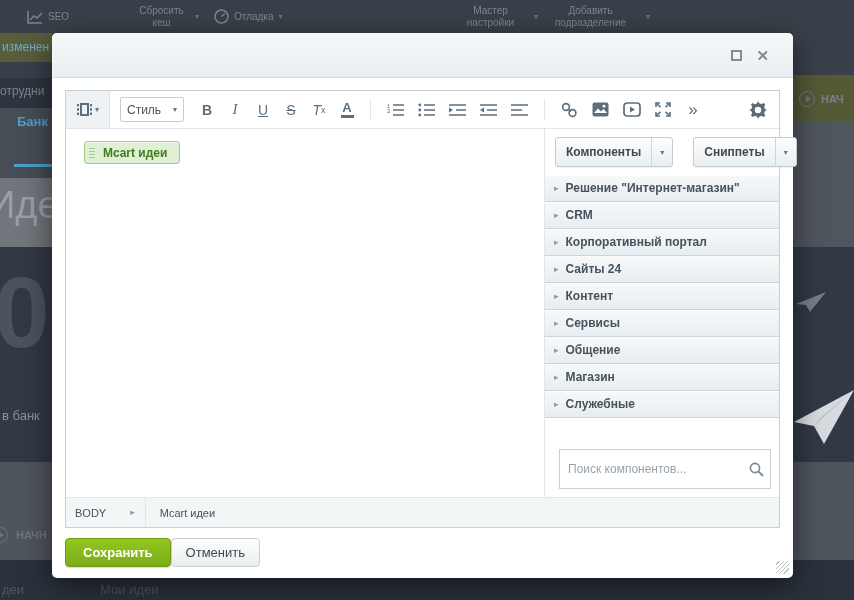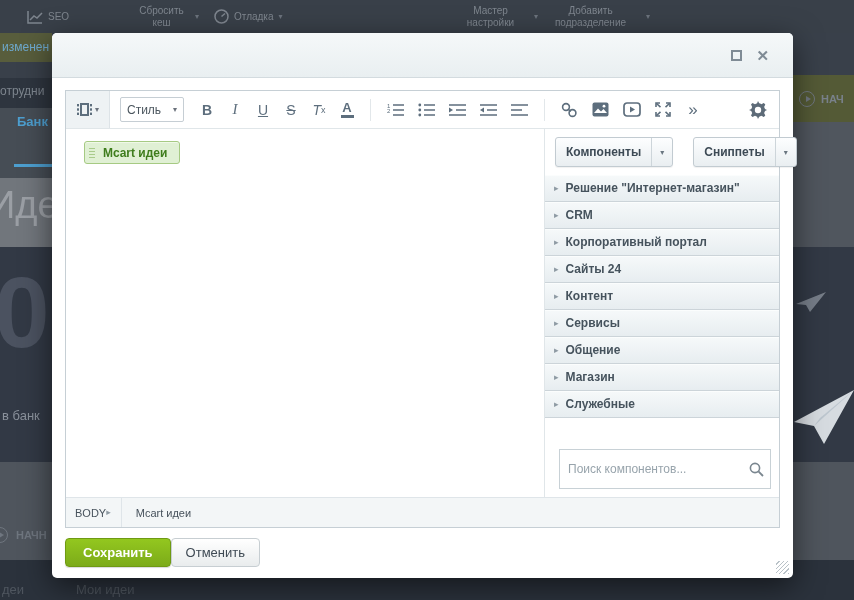--- a/index.html
+++ b/index.html
@@ -22,21 +22,21 @@
   .editbar-left { left:0; top:33px; width:52px; height:29px; background:#585d3c;
     color:#6ea9cd; font-size:12px; line-height:29px; padding-left:2px; overflow:hidden; white-space:nowrap; }
   .frag-employees { left:0; top:84px; color:#7d858e; font-size:12px; white-space:nowrap; }
   .frag-tab { left:17px; top:114px; color:#4d9fd0; font-size:13px; font-weight:bold; white-space:nowrap; }
   .tab-underline { left:14px; top:164px; width:40px; height:3px; background:#4d9fd0; }
   .frag-heading { left:-12px; top:184px; color:#9b9fa5; font-size:38px; font-weight:300; white-space:nowrap; }
   .frag-counter { left:-6px; top:262px; color:#4b5260; font-size:100px; font-weight:bold; line-height:1; }
   .frag-banner { left:2px; top:408px; color:#8a919b; font-size:13px; white-space:nowrap; }
   .frag-start-left { left:-8px; top:527px; color:#6f767f; font-size:11px; font-weight:bold;
     display:flex; align-items:center; gap:8px; white-space:nowrap; }
-  .frag-bottom-tabs { left:2px; top:582px; color:#4f565f; font-size:13px; display:flex; gap:52px; white-space:nowrap; }
+  .frag-bottom-tabs { left:2px; top:582px; color:#4f565f; font-size:13px; display:flex; gap:76px; white-space:nowrap; }
   .circle-play { width:16px; height:16px; border:1px solid #6f767f; border-radius:50%;
     display:inline-flex; align-items:center; justify-content:center; flex:0 0 auto; }
   .circle-play .tri { width:0; height:0; border-left:5px solid #6f767f;
     border-top:3px solid transparent; border-bottom:3px solid transparent; margin-left:2px; }
   .start-band-right { right:0; top:75px; width:61px; height:47px; background:#545a36;
     display:flex; align-items:center; gap:6px; color:#79818b; font-size:11px; font-weight:bold; padding-left:6px; }
   .right-mid { right:0; top:122px; width:61px; height:125px; background:#50565e; }
   .plane { position:absolute; }
 
   
@@ -113,21 +113,21 @@
     border:1px solid #c8d1d6; background:#fff; display:flex; align-items:center; }
   .sb-search input { flex:1; border:none; outline:none; height:100%; padding:0 6px 0 8px;
     font-size:12px; color:#4b565e; font-family:"Liberation Sans", sans-serif; }
   .sb-search input::placeholder { color:#98a4ac; }
   .sb-search .mag { margin-right:6px; display:inline-flex; cursor:pointer; }
 
   
   .statusbar { position:absolute; left:0; bottom:0; right:0; height:30px;
     background:#f3f6f7; border-top:1px solid #dfe5e9; display:flex; align-items:center;
     font-size:11px; color:#47525c; }
-  .status-root { height:100%; display:flex; align-items:center; gap:0; padding:0 10px 0 9px;
+  .status-root { height:100%; display:flex; align-items:center; gap:24px; padding:0 10px 0 9px;
     border-right:1px solid #dfe5e9; cursor:pointer; }
   .status-node { margin-left:14px; cursor:pointer; }
 
   
   .modal-footer { position:absolute; left:13px; bottom:11px; right:13px; height:29px;
     display:flex; }
   .btn-save { height:29px; padding:0 17px; background:linear-gradient(#93c71f,#7cab19);
     border:1px solid #6f9a13; border-radius:4px; color:#fff; font-weight:bold; font-size:13px;
     cursor:pointer; font-family:"Liberation Sans", sans-serif; box-shadow:0 1px 1px rgba(0,0,0,.15); }
   .btn-cancel { height:29px; padding:0 14px; background:linear-gradient(#ffffff,#e9eced);

